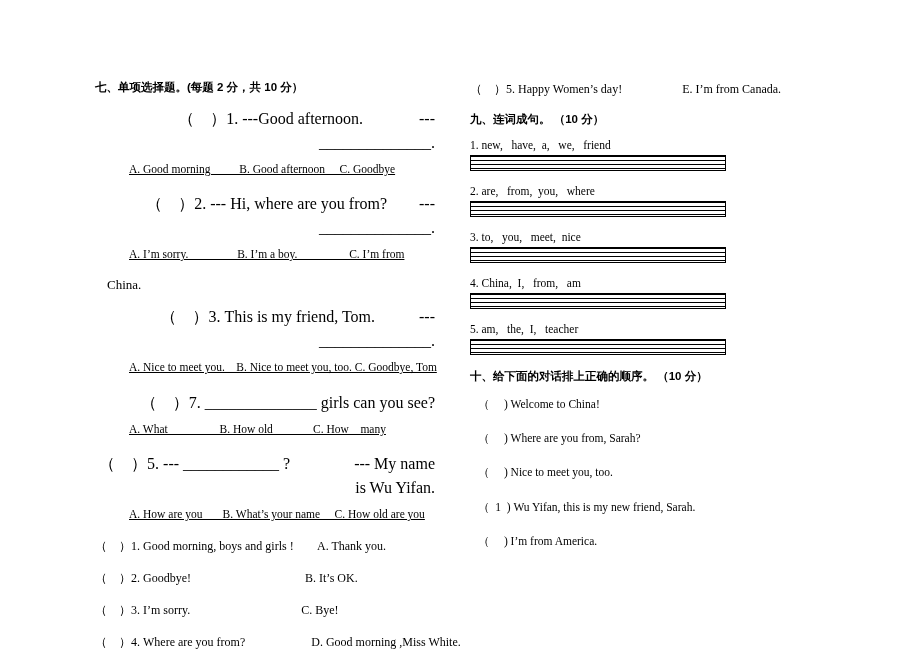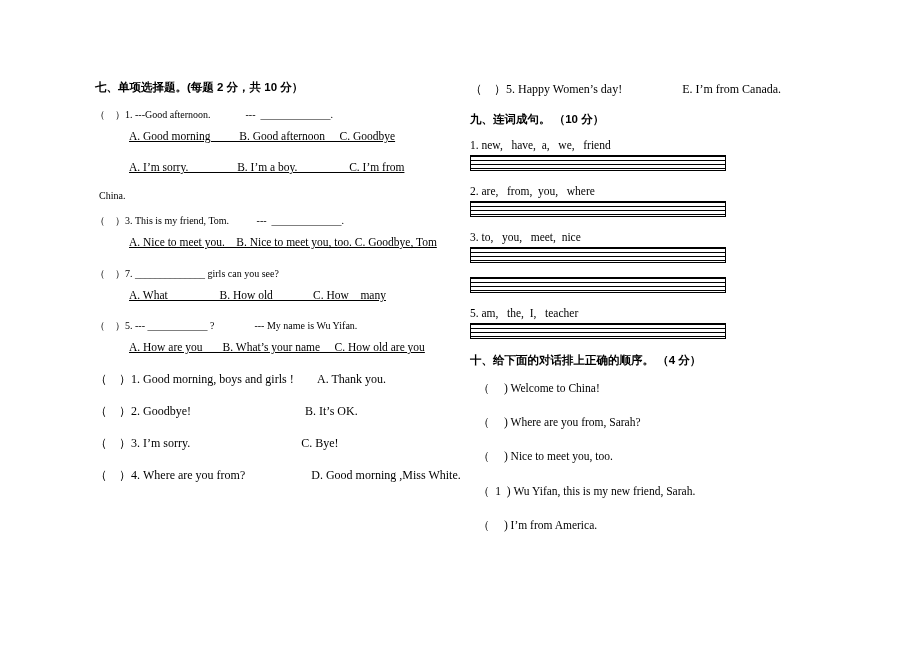--- a/index.html
+++ b/index.html
@@ -29,37 +29,38 @@
   .col-right { left: 470px; width: 350px; }
 
   .sec-head {
     font-family: "Liberation Sans", sans-serif;
     font-weight: bold;
     font-size: 11.5px;
     margin: 0 0 12px 0;
     line-height: 1.3;
   }
   .q {
-    font-size: 10px;
+    font-size: 16px;
     line-height: 1.5;
     margin: 0 0 9px 0;
     white-space: pre-wrap;
+    text-align: right;
   }
   .q-main { margin-bottom: 6px; }
   .opts {
     font-size: 11.5px;
     line-height: 1.5;
     margin: 0 0 14px 0;
     padding-left: 34px;
     white-space: pre;
     text-decoration: underline;
   }
   .cont-line {
-    font-size: 10px;
-    margin: 0 0 12px 4px;
+    font-size: 13px;
+    margin: 0 0 12px 12px;
   }
   .match-row {
     font-size: 12px;
     line-height: 1.5;
     margin: 0 0 14px 0;
     white-space: pre;
   }
   .order-row {
     font-size: 11.5px;
     line-height: 1.5;
@@ -90,20 +91,21 @@
 
 <div class="page">
 
   <div class="col col-left">
 
     <div class="sec-head">七、单项选择题。(每题 2 分，共 10 分）</div>
 
     <div class="q q-main">（    ）1. ---Good afternoon.              ---  ______________.</div>
     <div class="opts">A. Good morning          B. Good afternoon     C. Goodbye</div>
 
+    <div class="q q-main">（    ）2. --- Hi, where are you from?        ---  ______________.</div>
     <div class="opts">A. I’m sorry.                 B. I’m a boy.                  C. I’m from</div>
     <div class="cont-line">China.</div>
 
     <div class="q q-main">（    ）3. This is my friend, Tom.           ---  ______________.</div>
     <div class="opts">A. Nice to meet you.    B. Nice to meet you, too. C. Goodbye, Tom</div>
 
     <div class="q q-main">（    ）7. ______________ girls can you see?</div>
     <div class="opts">A. What                  B. How old              C. How    many</div>
 
     <div class="q q-main">（    ）5. --- ____________ ?                --- My name is Wu Yifan.</div>
@@ -125,26 +127,27 @@
 
     <div class="sent-num">1. new,   have,  a,   we,   friend</div>
     <div class="ruled"></div>
 
     <div class="sent-num">2. are,   from,  you,   where</div>
     <div class="ruled"></div>
 
     <div class="sent-num">3. to,   you,   meet,  nice</div>
     <div class="ruled"></div>
 
+    <div class="sent-num">4. China,  I,   from,   am</div>
     <div class="ruled"></div>
 
     <div class="sent-num">5. am,   the,  I,   teacher</div>
     <div class="ruled"></div>
 
-    <div class="sec-head">十、给下面的对话排上正确的顺序。 （4 分）</div>
+    <div class="sec-head">十、给下面的对话排上正确的顺序。 （10 分）</div>
 
     <div class="order-row">（     ) Welcome to China!</div>
     <div class="order-row">（     ) Where are you from, Sarah?</div>
     <div class="order-row">（     ) Nice to meet you, too.</div>
     <div class="order-row">（  1  ) Wu Yifan, this is my new friend, Sarah.</div>
     <div class="order-row">（     ) I’m from America.</div>
 
   </div>
 
 </div>

